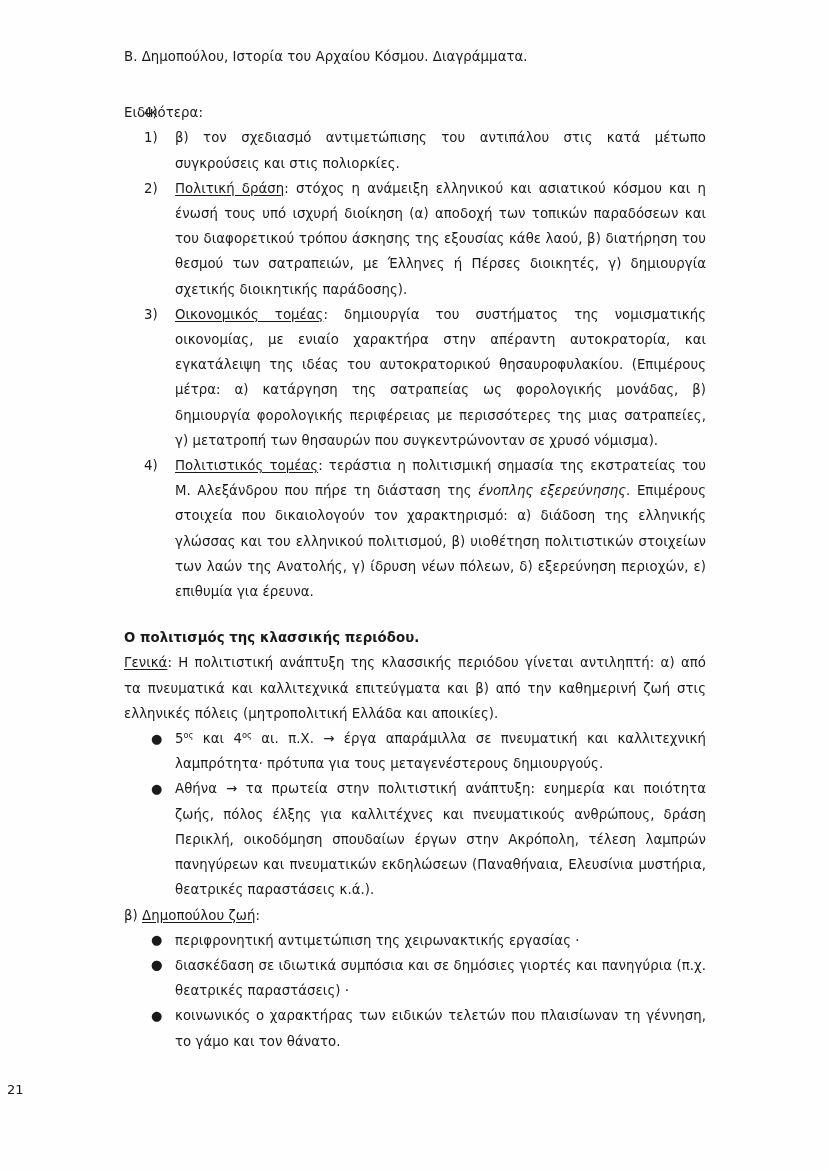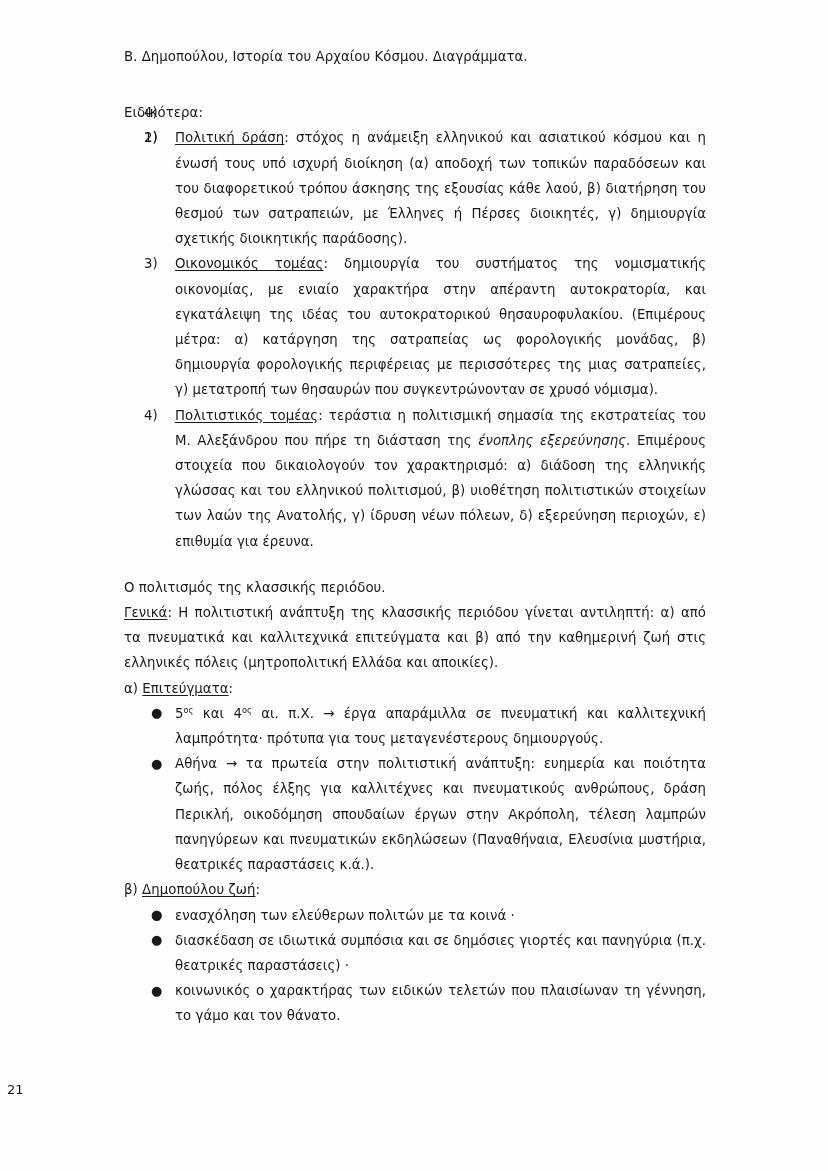--- a/index.html
+++ b/index.html
@@ -78,21 +78,21 @@
   .bullet > .dot {
     position: absolute;
     left: 27px;             
     top: -0.5px;
     font-size: 13px;
     line-height: 25.2px;
   }
   .gap-md { height: 21px; }
 
   u.ul { text-decoration: underline; text-underline-offset: 2px; }
-  b.bd { font-weight: 400; }
+  b.bd { font-weight: 700; }
   i.it { font-style: italic; }
   sup.sp {
     font-size: 0.62em;
     vertical-align: super;
     line-height: 0;
   }
 
   .pagenum {
     position: absolute;
     left: 7px;
@@ -118,20 +118,21 @@
 
     <div class="t numitem">
       <span class="marker">4)</span>
     </div>
 
     <div class="t plain">Ειδικότερα:</div>
 
     <div class="t numitem">
       <span class="marker">1)</span>
     </div>
+    <div class="t subline">β) τον σχεδιασμό αντιμετώπισης του αντιπάλου στις κατά μέτωπο συγκρούσεις και στις πολιορκίες.</div>
 
     <div class="t numitem">
       <span class="marker">2)</span>
       <span class="body"><u class="ul">Πολιτική δράση</u><span>: στόχος η ανάμειξη ελληνικού και ασιατικού κόσμου και η ένωσή τους υπό ισχυρή διοίκηση (α) αποδοχή των τοπικών παραδόσεων και του διαφορετικού τρόπου άσκησης της εξουσίας κάθε λαού, β) διατήρηση του θεσμού των σατραπειών, με Έλληνες ή Πέρσες διοικητές, γ) δημιουργία σχετικής διοικητικής παράδοσης).</span></span>
     </div>
 
     <div class="t numitem">
       <span class="marker">3)</span>
       <span class="body"><u class="ul">Οικονομικός τομέας</u><span>: δημιουργία του συστήματος της νομισματικής οικονομίας, με ενιαίο χαρακτήρα στην απέραντη αυτοκρατορία, και εγκατάλειψη της ιδέας του αυτοκρατορικού θησαυροφυλακίου. (Επιμέρους μέτρα: α) κατάργηση της σατραπείας ως φορολογικής μονάδας, β) δημιουργία φορολογικής περιφέρειας με περισσότερες της μιας σατραπείες, γ) μετατροπή των θησαυρών που συγκεντρώνονταν σε χρυσό νόμισμα).</span></span>
     </div>
@@ -140,40 +141,39 @@
       <span class="marker">4)</span>
       <span class="body"><u class="ul">Πολιτιστικός τομέας</u><span>: τεράστια η πολιτισμική σημασία της εκστρατείας του Μ. Αλεξάνδρου που πήρε τη διάσταση της </span><i class="it">ένοπλης εξερεύνησης</i><span>. Επιμέρους στοιχεία που δικαιολογούν τον χαρακτηρισμό: α) διάδοση της ελληνικής γλώσσας και του ελληνικού πολιτισμού, β) υιοθέτηση πολιτιστικών στοιχείων των λαών της Ανατολής, γ) ίδρυση νέων πόλεων, δ) εξερεύνηση περιοχών, ε) επιθυμία για έρευνα.</span></span>
     </div>
 
     <div class="gap-md"></div>
 
     <div class="t plain"><b class="bd">Ο πολιτισμός της κλασσικής περιόδου.</b></div>
 
     <div class="t plain just" style="text-align:justify;"><u class="ul">Γενικά</u><span>: Η πολιτιστική ανάπτυξη της κλασσικής περιόδου γίνεται αντιληπτή: α) από τα πνευματικά και καλλιτεχνικά επιτεύγματα και β) από την καθημερινή ζωή στις ελληνικές πόλεις (μητροπολιτική Ελλάδα και αποικίες).</span></div>
 
-    <div class="t plain"><span>α) </span><u class="ul">Επιτεύγματα</u><span>:</span></div>
 
     <div class="t bullet">
       <span class="dot">●</span>
       <span class="body"><span>5</span><sup class="sp">ος</sup><span> και </span><span>4</span><sup class="sp">ος</sup><span> αι. π.Χ. → έργα απαράμιλλα σε πνευματική και καλλιτεχνική λαμπρότητα· πρότυπα για τους μεταγενέστερους δημιουργούς.</span></span>
     </div>
 
     <div class="t bullet">
       <span class="dot">●</span>
       <span class="body">Αθήνα → τα πρωτεία στην πολιτιστική ανάπτυξη: ευημερία και ποιότητα ζωής, πόλος έλξης για καλλιτέχνες και πνευματικούς ανθρώπους, δράση Περικλή, οικοδόμηση σπουδαίων έργων στην Ακρόπολη, τέλεση λαμπρών πανηγύρεων και πνευματικών εκδηλώσεων (Παναθήναια, Ελευσίνια μυστήρια, θεατρικές παραστάσεις κ.ά.).</span>
     </div>
 
     <div class="t plain"><span>β) </span><u class="ul">Δημοπούλου ζωή</u><span>:</span></div>
 
     <div class="t bullet">
       <span class="dot">●</span>
+      <span class="body">περιφρονητική αντιμετώπιση της χειρωνακτικής εργασίας ·</span>
     </div>
     <div class="t bullet">
       <span class="dot">●</span>
-      <span class="body">ενασχόληση των ελεύθερων πολιτών με τα κοινά ·</span>
     </div>
     <div class="t bullet">
       <span class="dot">●</span>
       <span class="body">διασκέδαση σε ιδιωτικά συμπόσια και σε δημόσιες γιορτές και πανηγύρια (π.χ. θεατρικές παραστάσεις) ·</span>
     </div>
     <div class="t bullet">
       <span class="dot">●</span>
       <span class="body">κοινωνικός ο χαρακτήρας των ειδικών τελετών που πλαισίωναν τη γέννηση, το γάμο και τον θάνατο.</span>
     </div>
 

